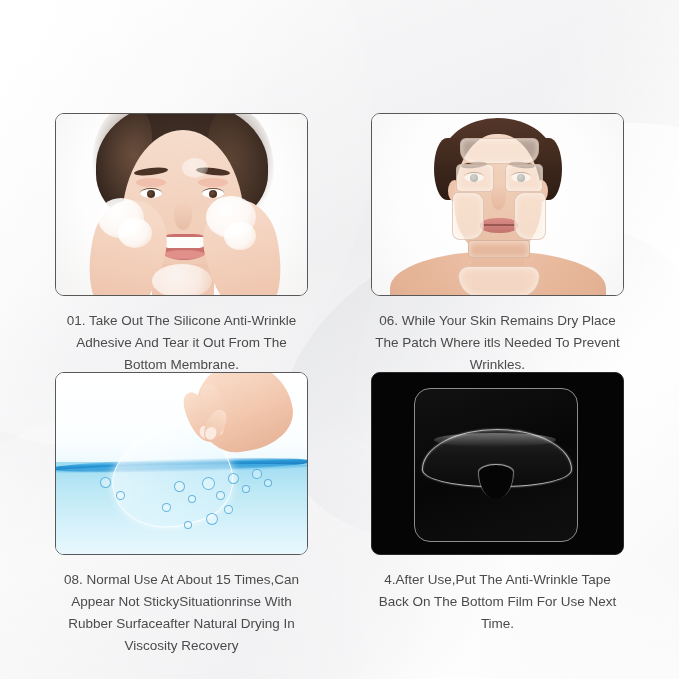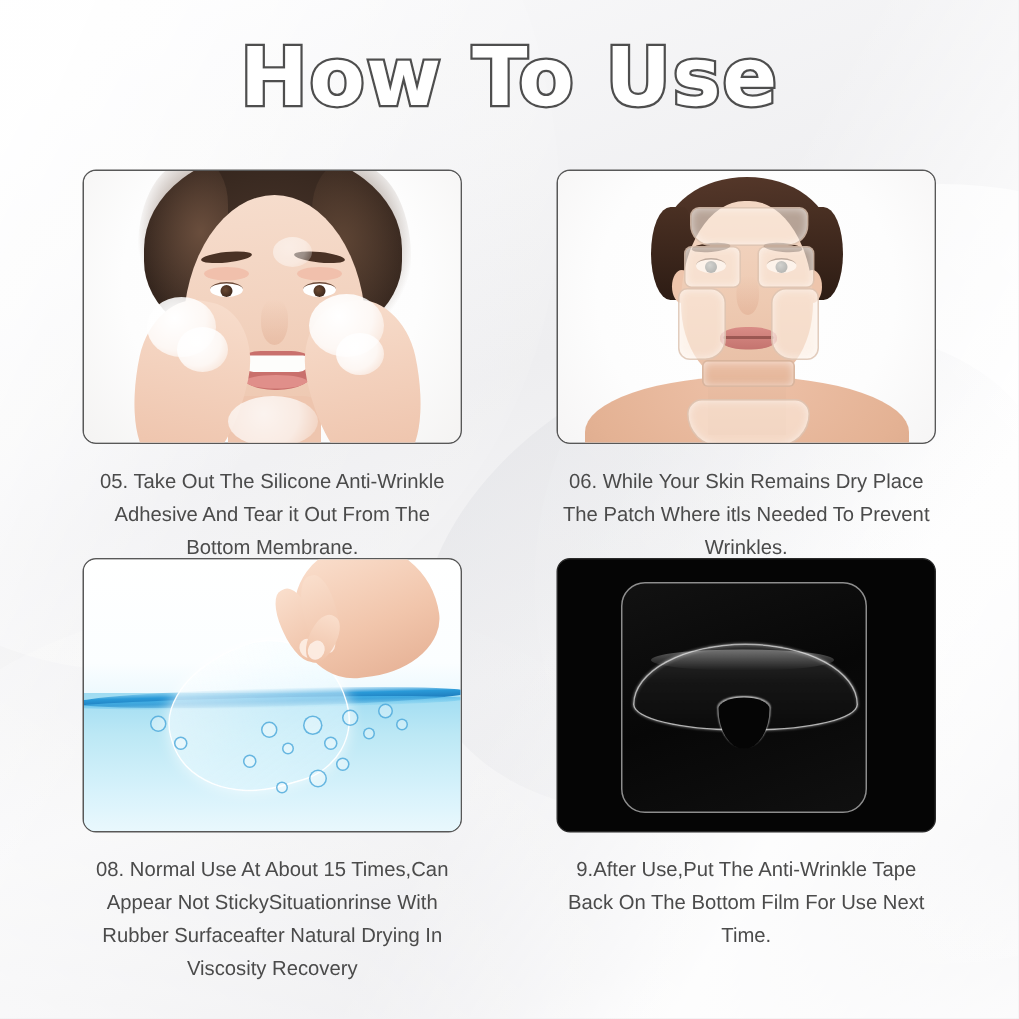--- a/index.html
+++ b/index.html
@@ -356,21 +356,20 @@
 </head>
 <body>
 
 <div id="page">
 
   <div class="swoosh s1"></div>
   <div class="swoosh s2"></div>
   <div class="swoosh s3"></div>
   <div class="swoosh s4"></div>
 
-  <div id="title">How To Use</div>
 
   <div class="step c1 r1">
     <div class="panel p1">
       <div class="p1-bg"></div>
       <div class="hair"></div>
       <div class="hair hl"></div>
       <div class="hair hr"></div>
       <div class="face"></div>
       <div class="neck"></div>
       <div class="brow l"></div>
@@ -390,21 +389,21 @@
       </div>
       <div class="hand l"></div>
       <div class="hand r"></div>
       <div class="foam" style="left:42px;top:84px;width:46px;height:40px;"></div>
       <div class="foam" style="left:62px;top:104px;width:34px;height:30px;"></div>
       <div class="foam" style="left:150px;top:82px;width:50px;height:42px;"></div>
       <div class="foam" style="left:168px;top:108px;width:32px;height:28px;"></div>
       <div class="foam" style="left:96px;top:150px;width:60px;height:34px;opacity:.8;"></div>
       <div class="foam" style="left:126px;top:44px;width:26px;height:20px;opacity:.55;"></div>
     </div>
-    <div class="caption">05. Take Out The Silicone Anti-Wrinkle Adhesive And Tear it Out From The Bottom Membrane.</div>
+    <div class="caption">01. Take Out The Silicone Anti-Wrinkle Adhesive And Tear it Out From The Bottom Membrane.</div>
   </div>
 
   <div class="step c2 r1">
     <div class="panel p2">
       <div class="p2-bg"></div>
       <div class="shoulders"></div>
       <div class="hair"></div>
       <div class="hair side-l"></div>
       <div class="hair side-r"></div>
       <div class="neck"></div>
@@ -468,16 +467,16 @@
   </div>
 
   <div class="step c2 r2">
     <div class="panel dark p4">
       <div class="p4-bg"></div>
       <div class="film"></div>
       <div class="patch4"></div>
       <div class="gloss"></div>
       <div class="notch"></div>
     </div>
-    <div class="caption">9.After Use,Put The Anti-Wrinkle Tape Back On The Bottom Film For Use Next Time.</div>
+    <div class="caption">4.After Use,Put The Anti-Wrinkle Tape Back On The Bottom Film For Use Next Time.</div>
   </div>
 
 </div>
 
 </body></html>

